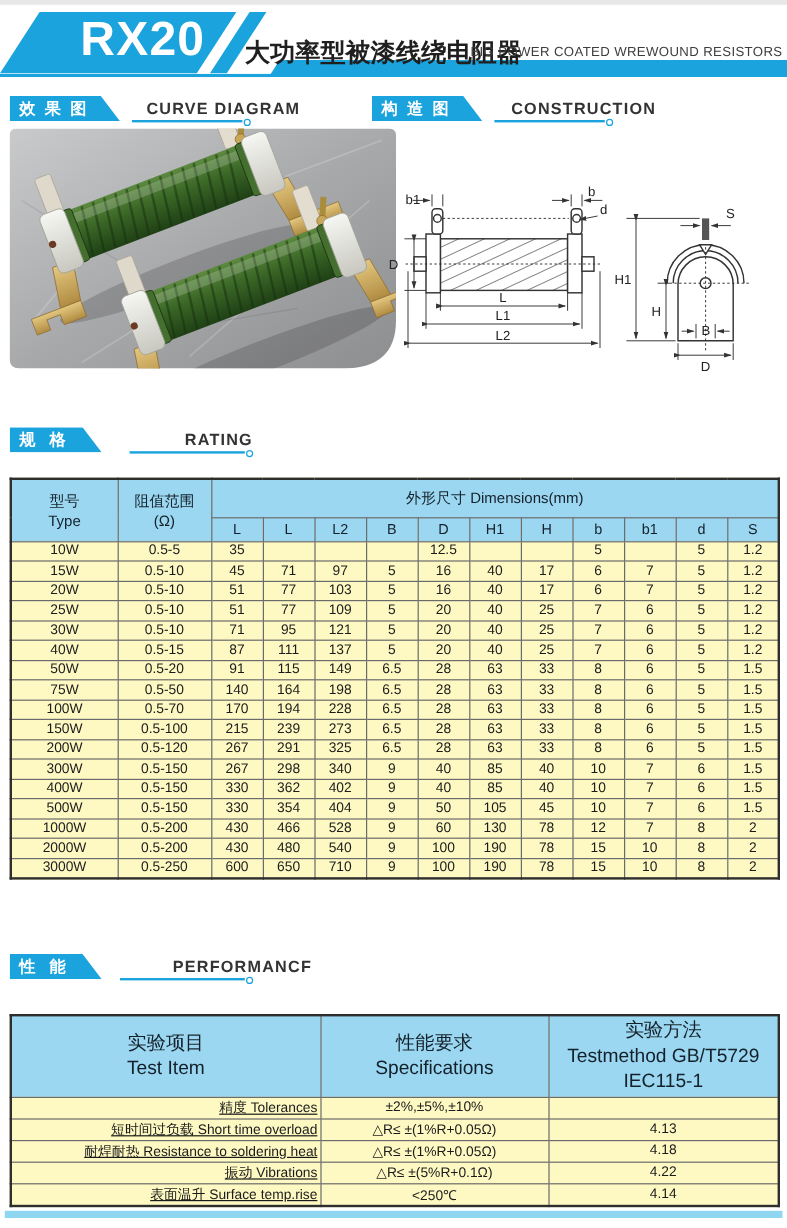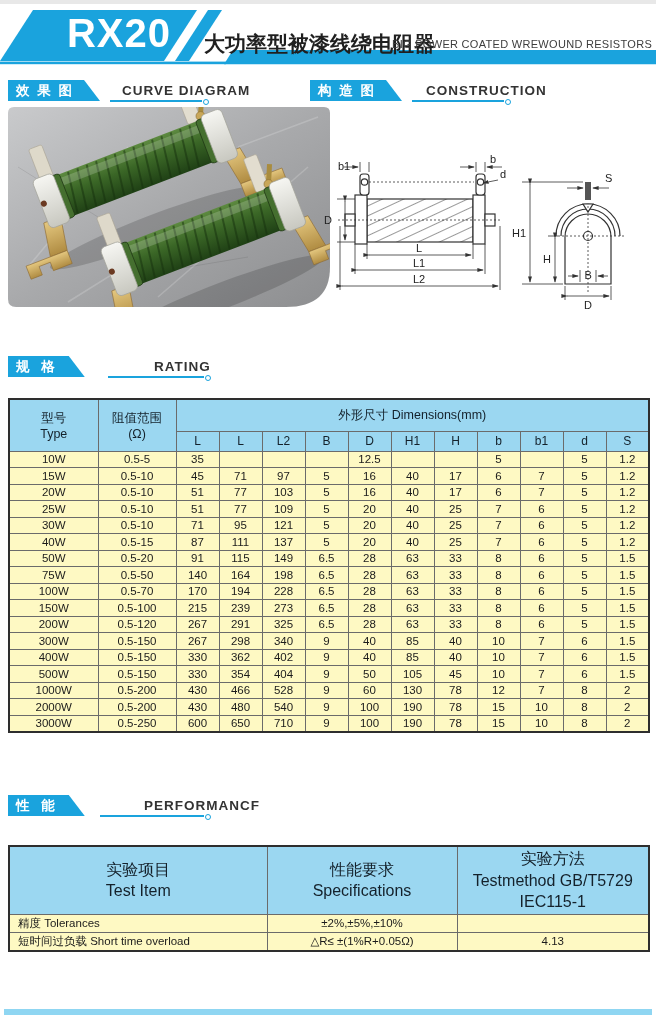--- a/index.html
+++ b/index.html
@@ -37,21 +37,21 @@
     padding:1px 2px; font-weight:normal; }
   table.data-table { border:2px solid #2e2e2e; }
   table.data-table thead th { background:#9bd7f1; color:#14212b; }
   .rating-table { left:8px; top:394px; width:640px; }
   .rating-table thead tr.row1 th { height:32px; font-size:12.5px; }
   .rating-table thead tr.row2 th { height:20px; font-size:12px; }
   .rating-table tbody td { height:16.5px; }
   .perf-table { left:8px; top:841px; width:640px; }
   .perf-table thead th { height:36px; font-size:16px; line-height:1.35; }
   .perf-table tbody td { height:16.5px; }
-  .perf-table tbody td.left { text-align:left; padding-left:8px; }
+  .perf-table tbody td.left { text-align:right; padding-left:8px;text-decoration:underline; }
 
   .bottom-bar { position:absolute; left:4px; top:1005px; width:648px; height:6px; background:#8fd6f2; }
 </style>
 </head>
 <body>
 
 <div class="page">
 
   <div>
     <svg class="header-decor" width="656" height="75" viewBox="0 0 656 75">
@@ -561,17 +561,32 @@
         <tr>
           <td class="left">精度 Tolerances</td>
           <td>±2%,±5%,±10%</td>
           <td></td>
         </tr>
         <tr>
           <td class="left">短时间过负载 Short time overload</td>
           <td>△R≤ ±(1%R+0.05Ω)</td>
           <td>4.13</td>
         </tr>
+        <tr>
+          <td class="left">耐焊耐热 Resistance to soldering heat</td>
+          <td>△R≤ ±(1%R+0.05Ω)</td>
+          <td>4.18</td>
+        </tr>
+        <tr>
+          <td class="left">振动 Vibrations</td>
+          <td>△R≤ ±(5%R+0.1Ω)</td>
+          <td>4.22</td>
+        </tr>
+        <tr>
+          <td class="left">表面温升 Surface temp.rise</td>
+          <td>&lt;250℃</td>
+          <td>4.14</td>
+        </tr>
       </tbody>
   </table>
 
   <div class="bottom-bar"></div>
 </div>
 
 </body></html>

